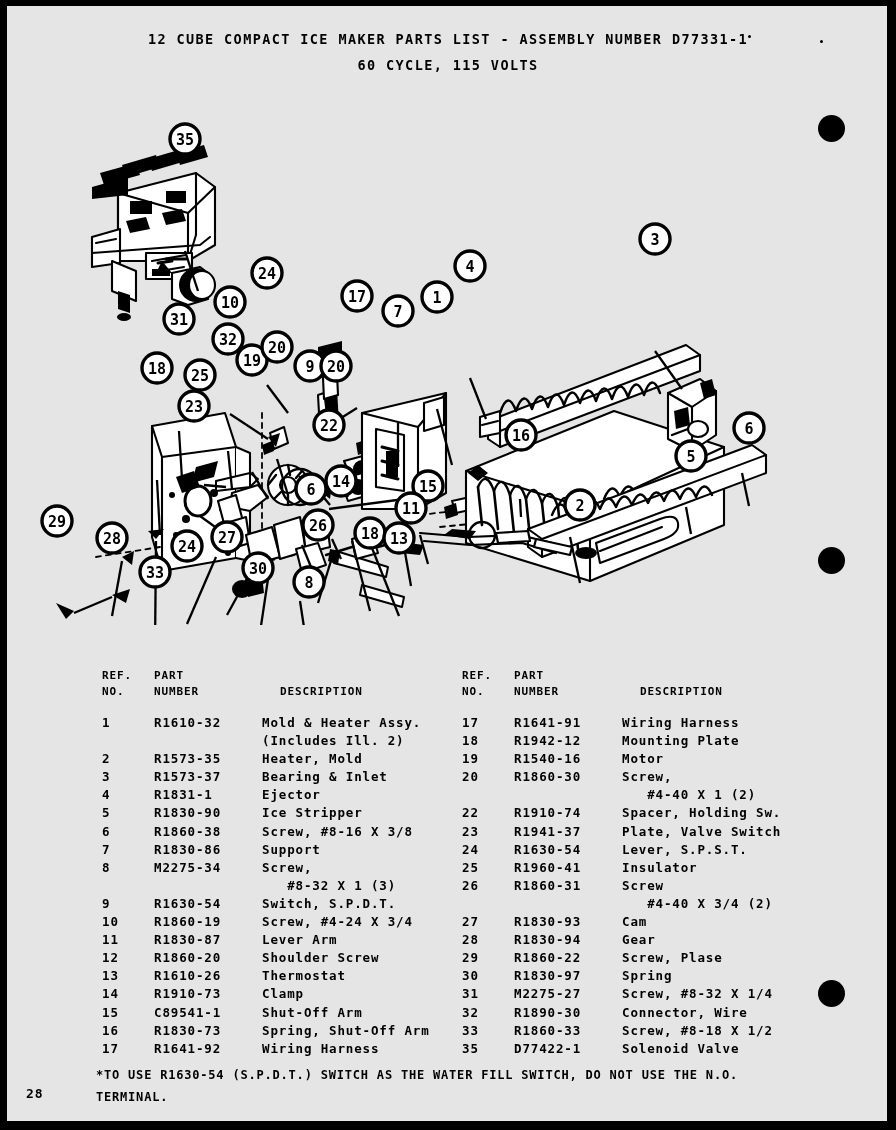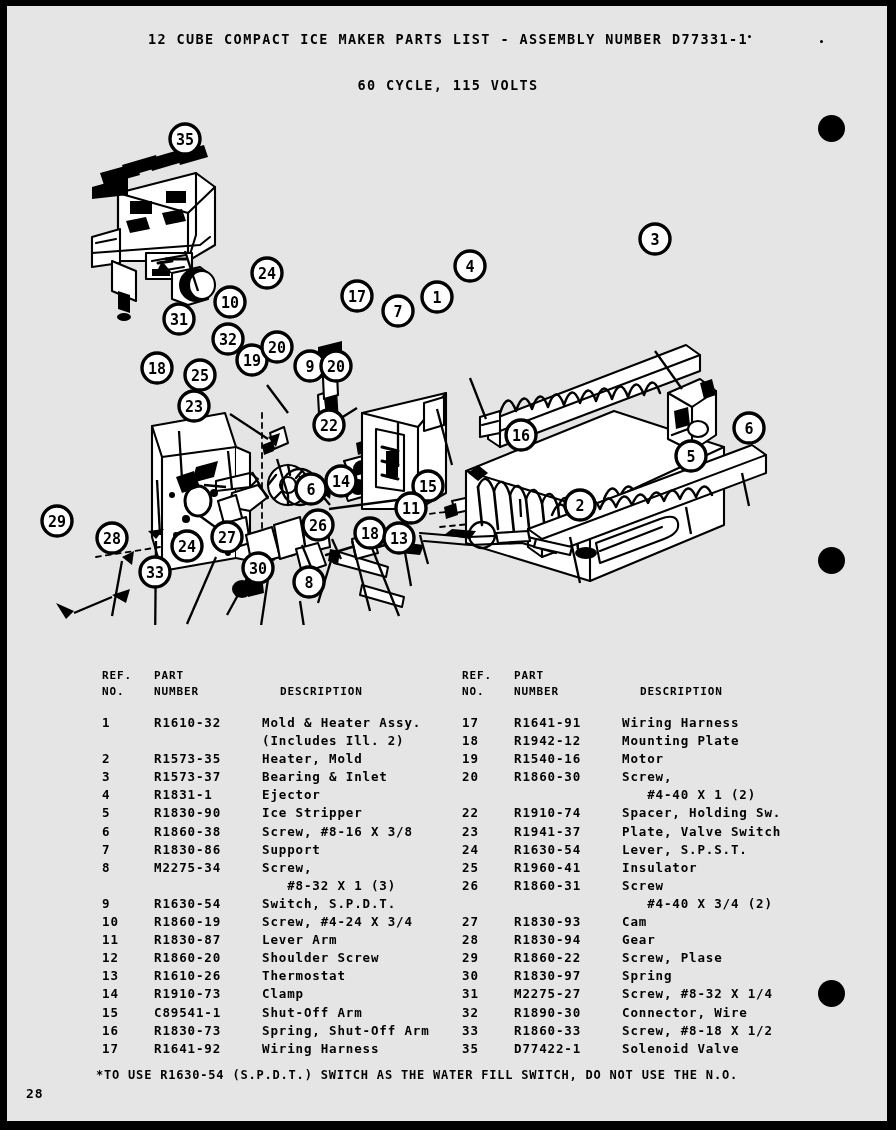--- a/index.html
+++ b/index.html
@@ -21,21 +21,21 @@
     position:absolute;width:27px;height:27px;border-radius:50%;
     background:#000;left:818px;
   }
 
   
   #title-block{position:absolute;left:0;top:30px;width:896px;text-align:center;}
   .title-line{
     font-size:13.5px;letter-spacing:1.4px;font-weight:bold;
     line-height:18px;white-space:pre;
   }
-  #title-sub{margin-top:28px;}
+  #title-sub{margin-top:8px;}
   .title-dot{
     position:absolute;width:3px;height:3px;background:#000;border-radius:50%;
   }
 
   
   #diagram{position:absolute;left:0;top:95px;width:896px;height:530px;}
   #diagram svg{display:block;}
 
   
   #parts-table{position:absolute;left:0;top:668px;width:896px;}
@@ -537,17 +537,18 @@
           <div class="row"><span class="cell c-ref">32</span><span class="cell c-part">R1890-30</span><span class="cell c-desc">Connector, Wire</span></div>
           <div class="row"><span class="cell c-ref">33</span><span class="cell c-part">R1860-33</span><span class="cell c-desc">Screw, #8-18 X 1/2</span></div>
           <div class="row"><span class="cell c-ref">35</span><span class="cell c-part">D77422-1</span><span class="cell c-desc">Solenoid Valve</span></div>
         </div>
     </div>
 
   </div>
 
   <div id="footnote">
     <div class="fn-line">*TO USE R1630-54 (S.P.D.T.) SWITCH AS THE WATER FILL SWITCH, DO NOT USE THE N.O.</div>
+    <div class="fn-line">TERMINAL.</div>
   </div>
 
   <div id="page-number">28</div>
 
 </div>
 
 </body></html>

